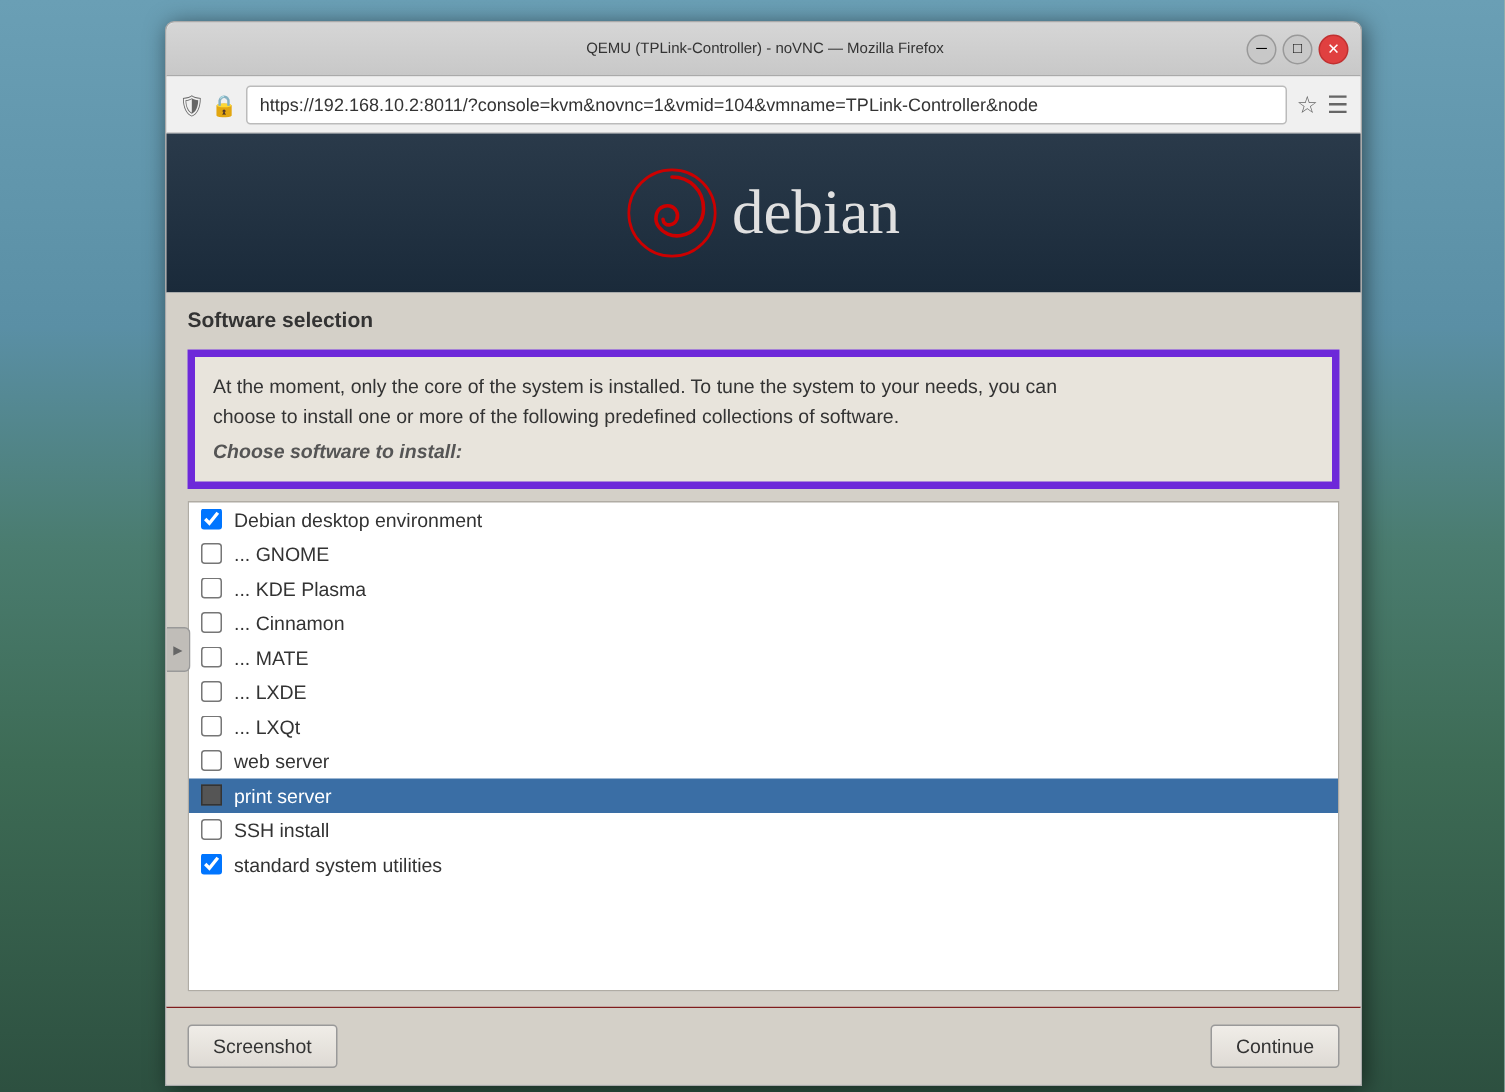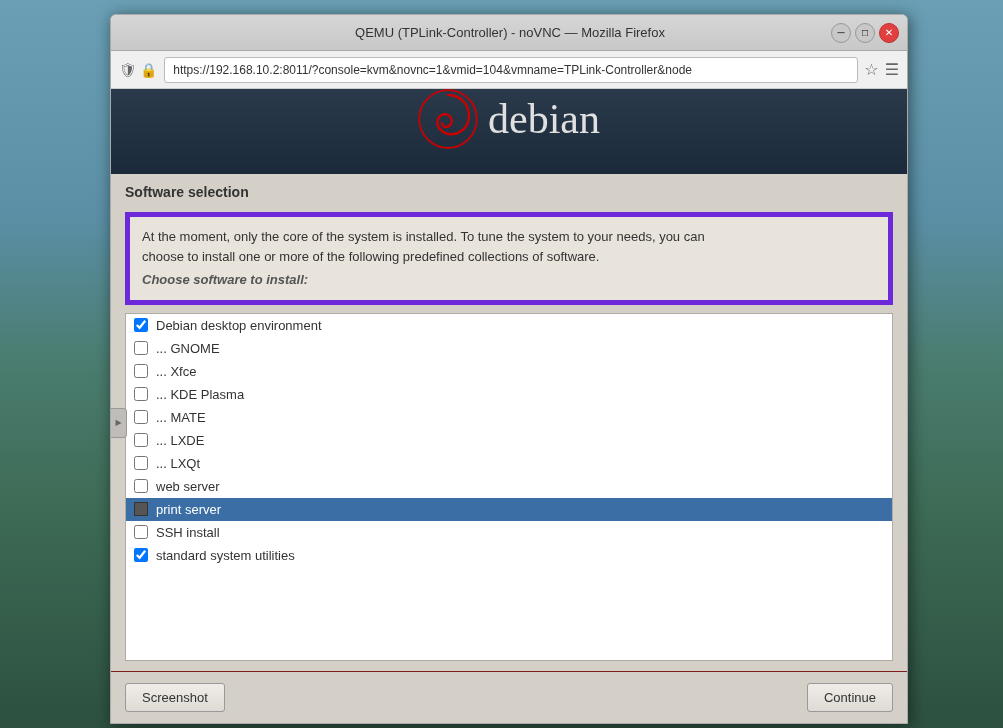--- a/index.html
+++ b/index.html
@@ -44,21 +44,21 @@
       height: 36px;
       display: flex;
       align-items: center;
       padding: 0 8px;
       border-bottom: 1px solid #aaa;
     }
 
     .title-text {
       flex: 1;
       text-align: center;
-      font-size: 13px;
+      font-size: 10px;
       color: #333;
       font-family: Arial, sans-serif;
     }
 
     .window-controls {
       display: flex;
       gap: 4px;
       margin-left: auto;
     }
 
@@ -113,23 +113,23 @@
 
     .star-icon, .menu-icon {
       font-size: 16px;
       color: #666;
       cursor: pointer;
     }
 
     
     .vnc-header {
       background: linear-gradient(180deg, #2a3a4a 0%, #1a2a3a 100%);
-      height: 85px;
-      display: flex;
-      align-items: flex-start;
+      height: 106px;
+      display: flex;
+      align-items: center;
       justify-content: center;
     }
 
     .debian-logo {
       display: flex;
       align-items: center;
       gap: 10px;
     }
 
     .debian-swirl {
@@ -314,25 +314,25 @@
     <div class="software-item">
           <input type="checkbox" checked="" style="">
           <span class="item-label">Debian desktop environment</span>
         </div>
         <div class="software-item">
           <input type="checkbox" style="">
           <span class="item-label">... GNOME</span>
         </div>
         <div class="software-item">
           <input type="checkbox" style="">
-          <span class="item-label">... Xfce</span>
-        </div>
-        <div class="software-item">
-          <input type="checkbox" style="">
           <span class="item-label">... KDE Plasma</span>
+        </div>
+        <div class="software-item">
+          <input type="checkbox" style="">
+          <span class="item-label">... Cinnamon</span>
         </div>
         <div class="software-item">
           <input type="checkbox" style="">
           <span class="item-label">... MATE</span>
         </div>
         <div class="software-item">
           <input type="checkbox" style="">
           <span class="item-label">... LXDE</span>
         </div>
         <div class="software-item">

